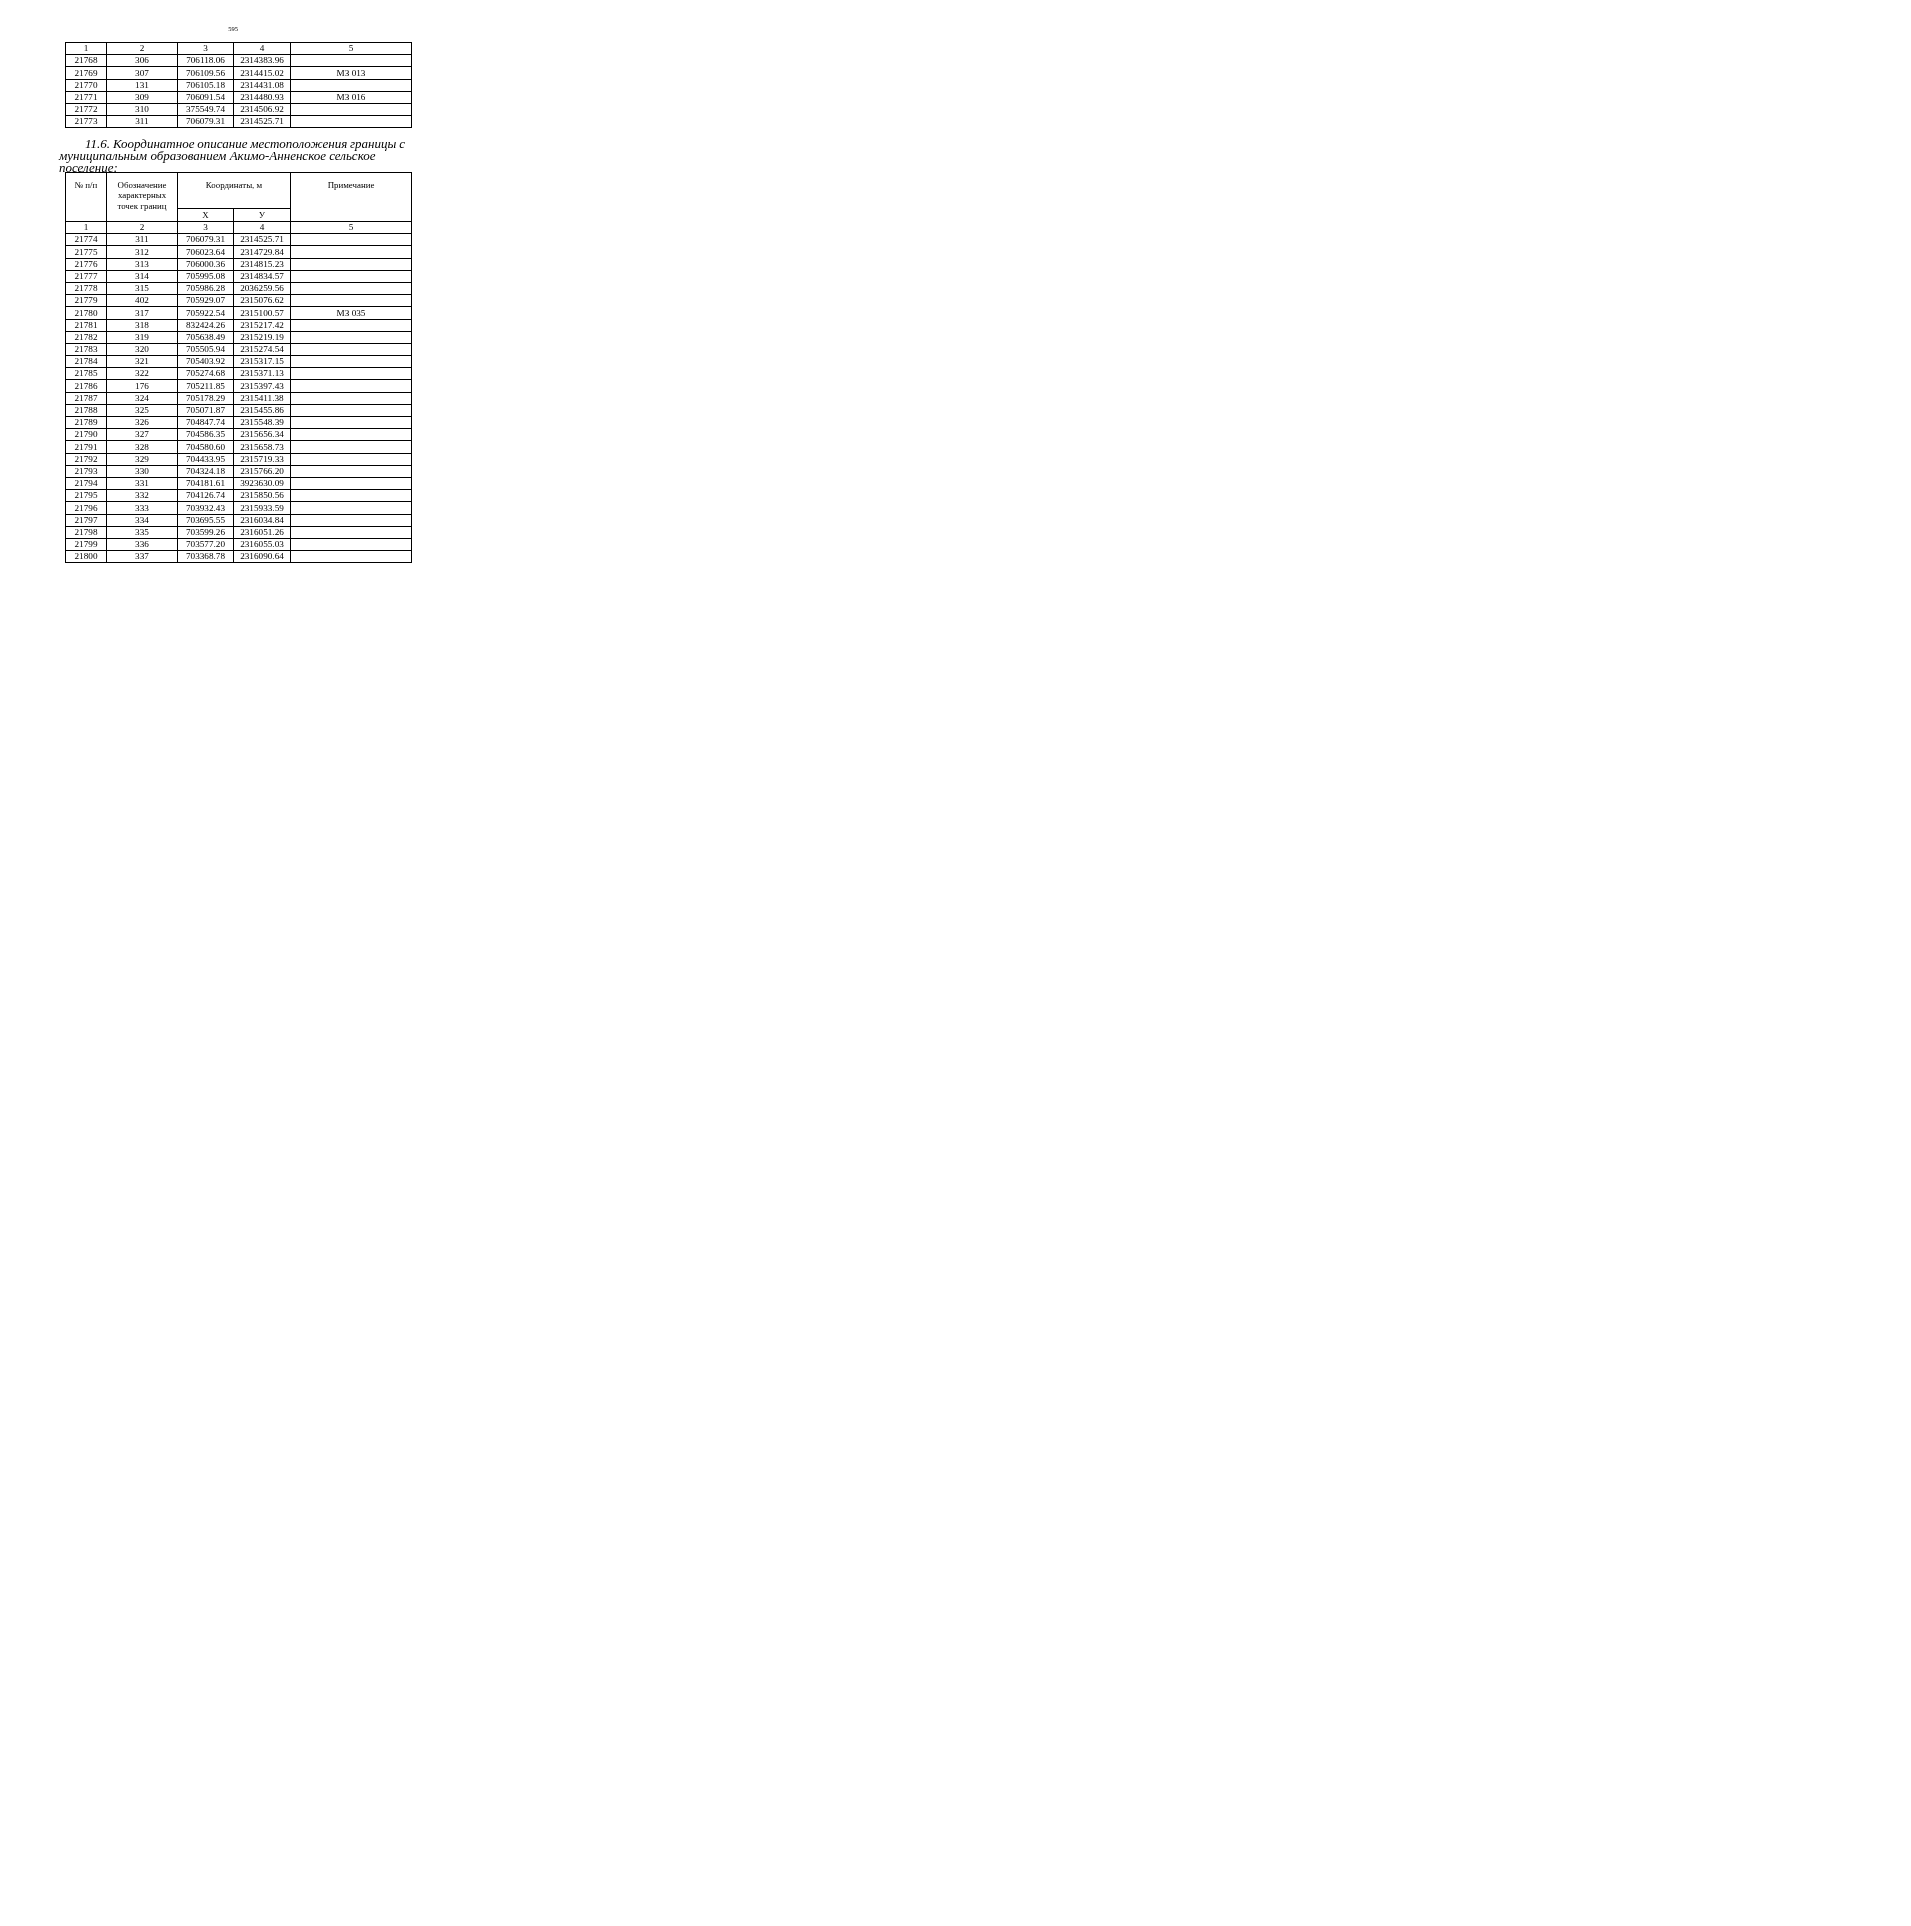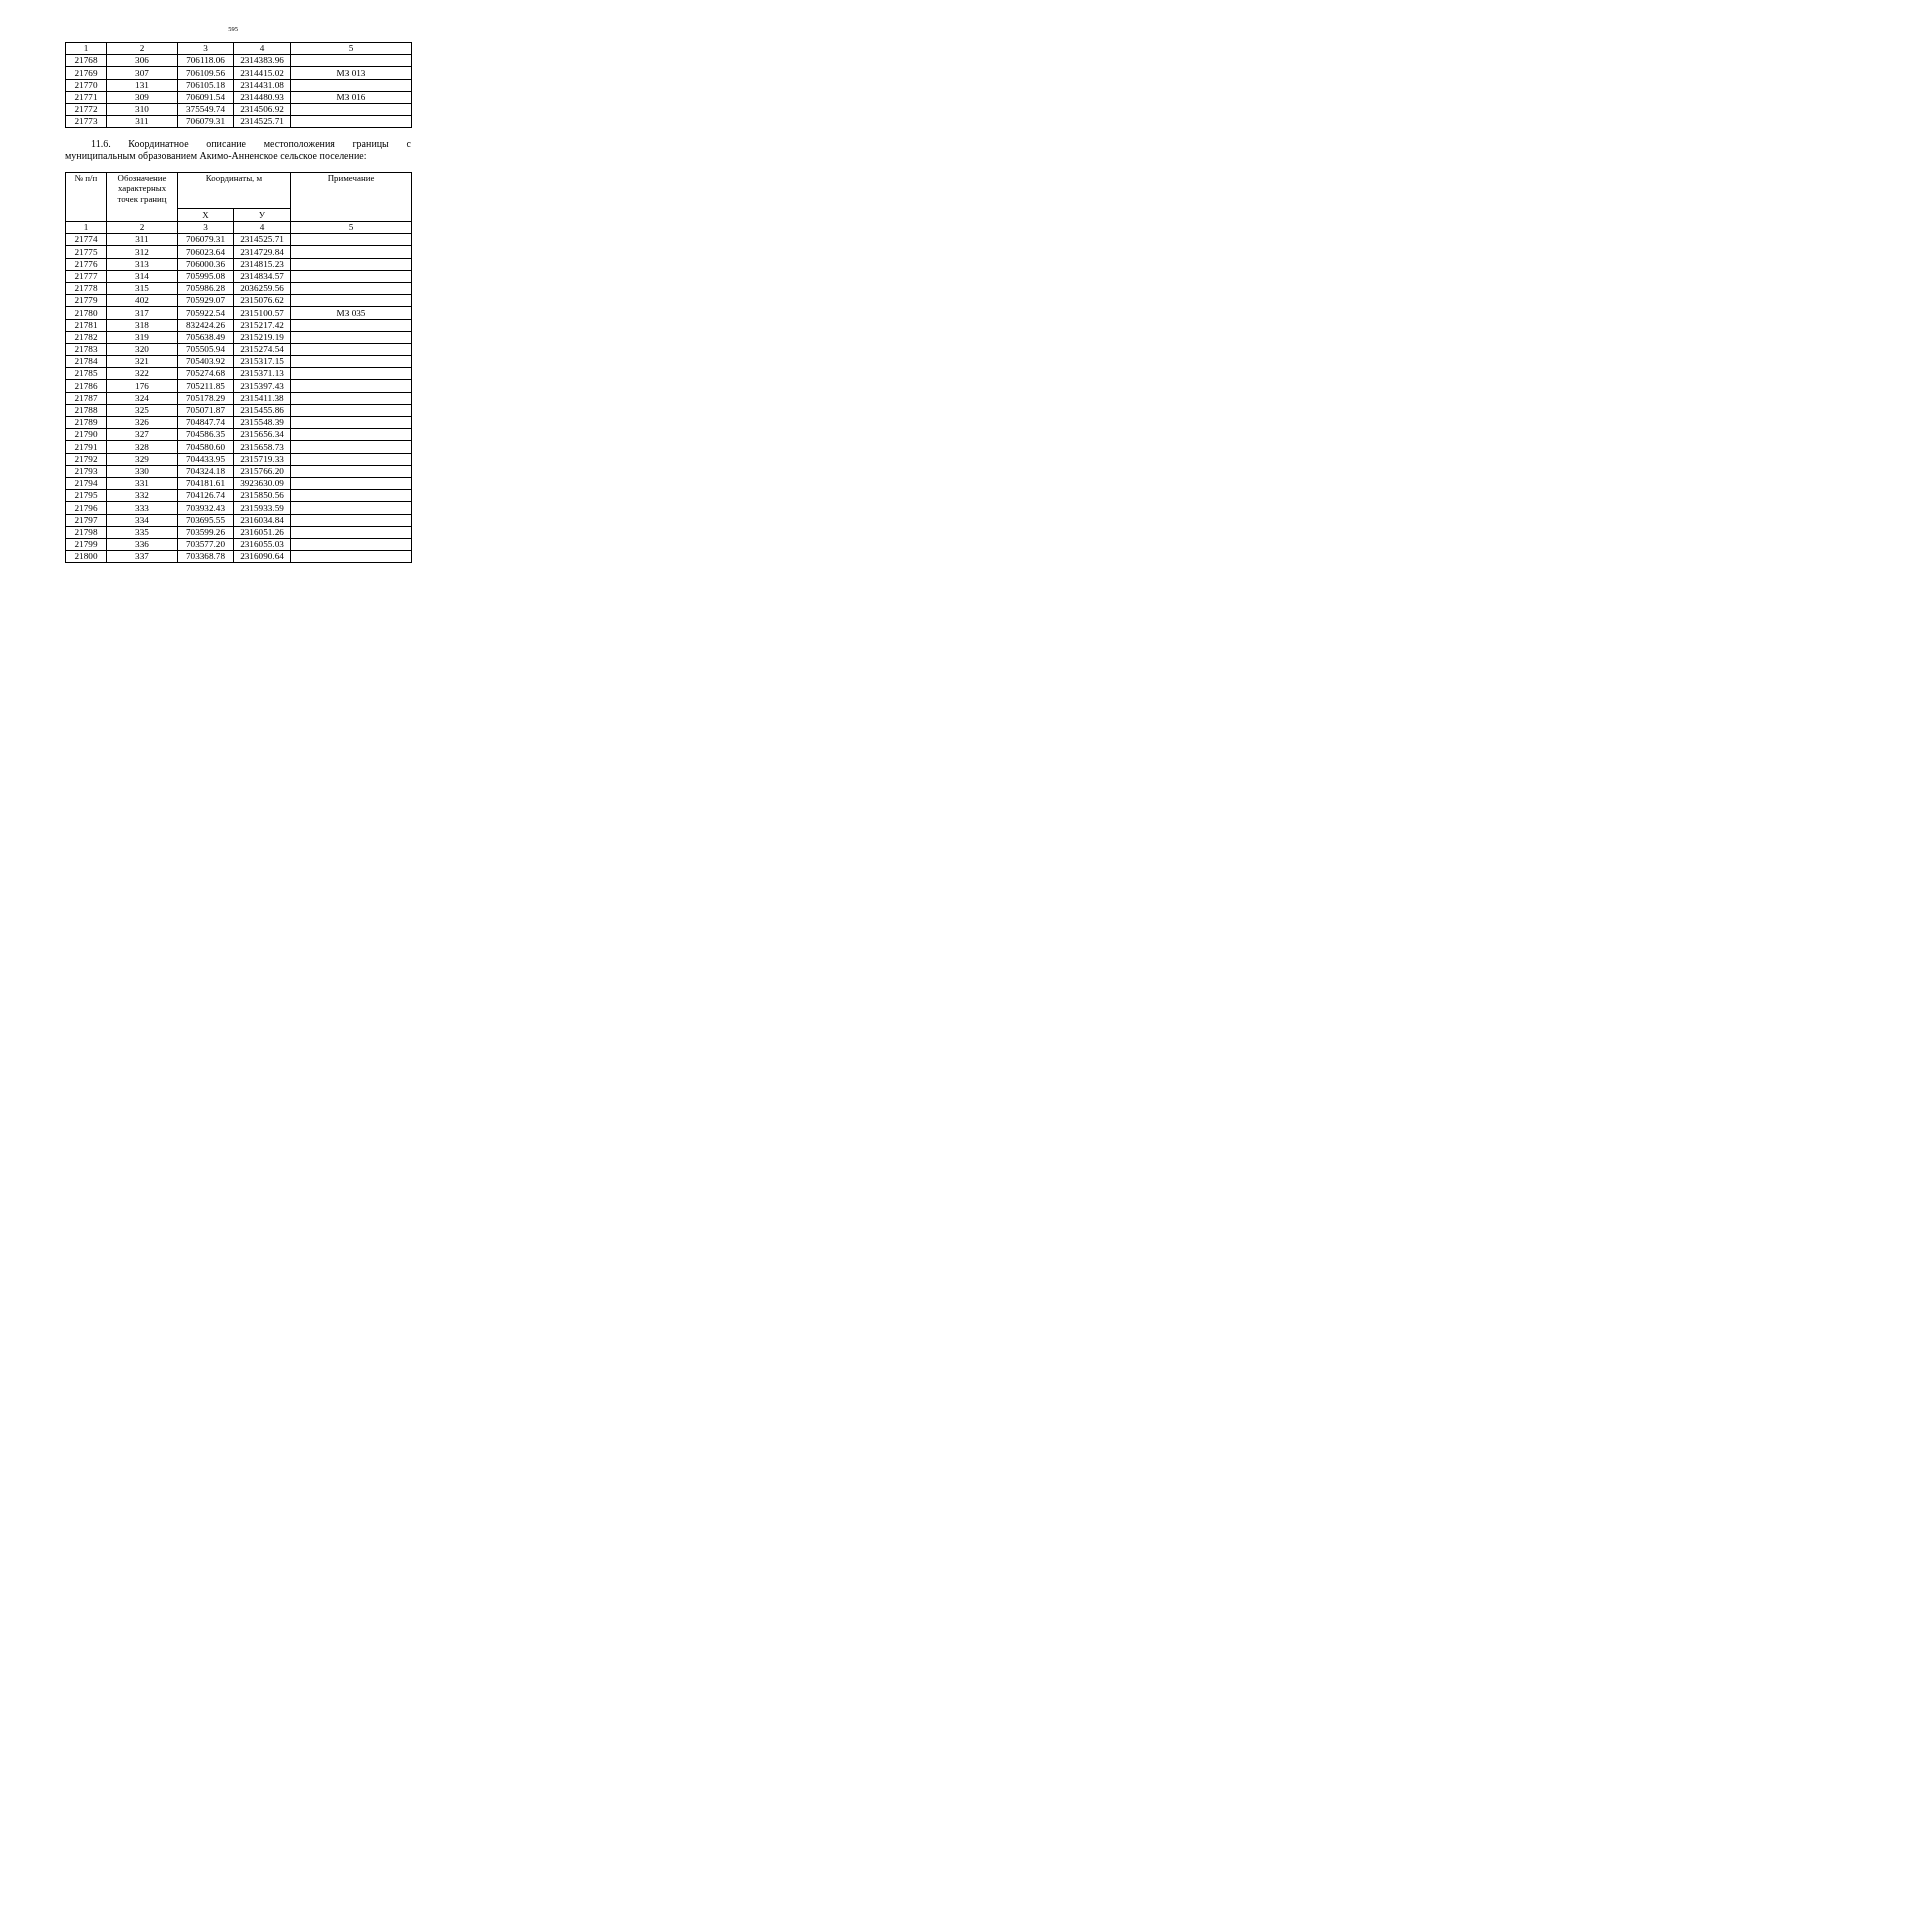--- a/index.html
+++ b/index.html
@@ -4,24 +4,24 @@
   <style>
     html, body { margin: 0; padding: 0; background: #ffffff; }
     body { width: 425px; height: 601px; position: relative; font-family: "Liberation Serif", "DejaVu Serif", serif; color: #000; }
     .page-number { position: absolute; top: 25.4px; left: 0; width: 466px; text-align: center; font-size: 6.5px; }
     table { border-collapse: collapse; position: absolute; left: 65px; width: 346px; table-layout: fixed; }
     td { border: 0.6px solid #000; text-align: center; vertical-align: middle; font-size: 9.2px; line-height: 10.8px; height: 11.2px; padding: 0; white-space: nowrap; }
     td.inner { border-left-width: 0.4px; border-right-width: 0.4px; }
     col.c1 { width: 41px; } col.c2 { width: 71px; } col.c3 { width: 56px; } col.c4 { width: 57px; } col.c5 { width: 121px; }
     #table-top { top: 42px; }
     #table-header { top: 172px; }
-    #table-header td { vertical-align: top; white-space: normal; font-size: 8.9px; line-height: 10.4px; padding-top: 0; }
+    #table-header td { vertical-align: top; white-space: normal; font-size: 8.9px; line-height: 10.4px; padding-top: 7px; }
     #table-header td.xy { vertical-align: middle; padding-top: 0; height: 11.6px; }
     #table-main { top: 221px; }
-    .paragraph { position: absolute; top: 138px; left: 65px; width: 346px; font-size: 10px; line-height: 12px; }
+    .paragraph { position: absolute; top: 138px; left: 59px; width: 346px; font-size: 13px; line-height: 12px; font-style: italic; }
     .p-line1 { display: flex; justify-content: space-between; padding-left: 26px; }
   </style>
 </head>
 <body>
 
 <div class="page-number">595</div>
 
 <table id="table-top">
   <colgroup>
       <col class="c1">

